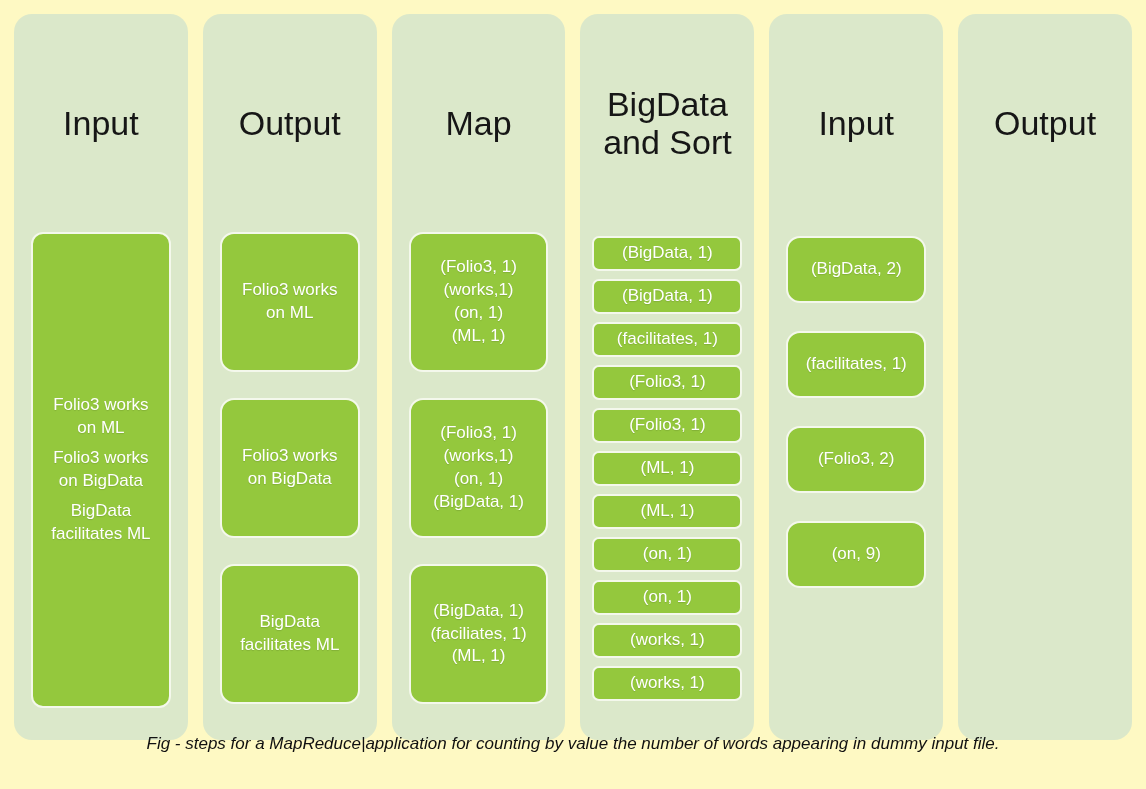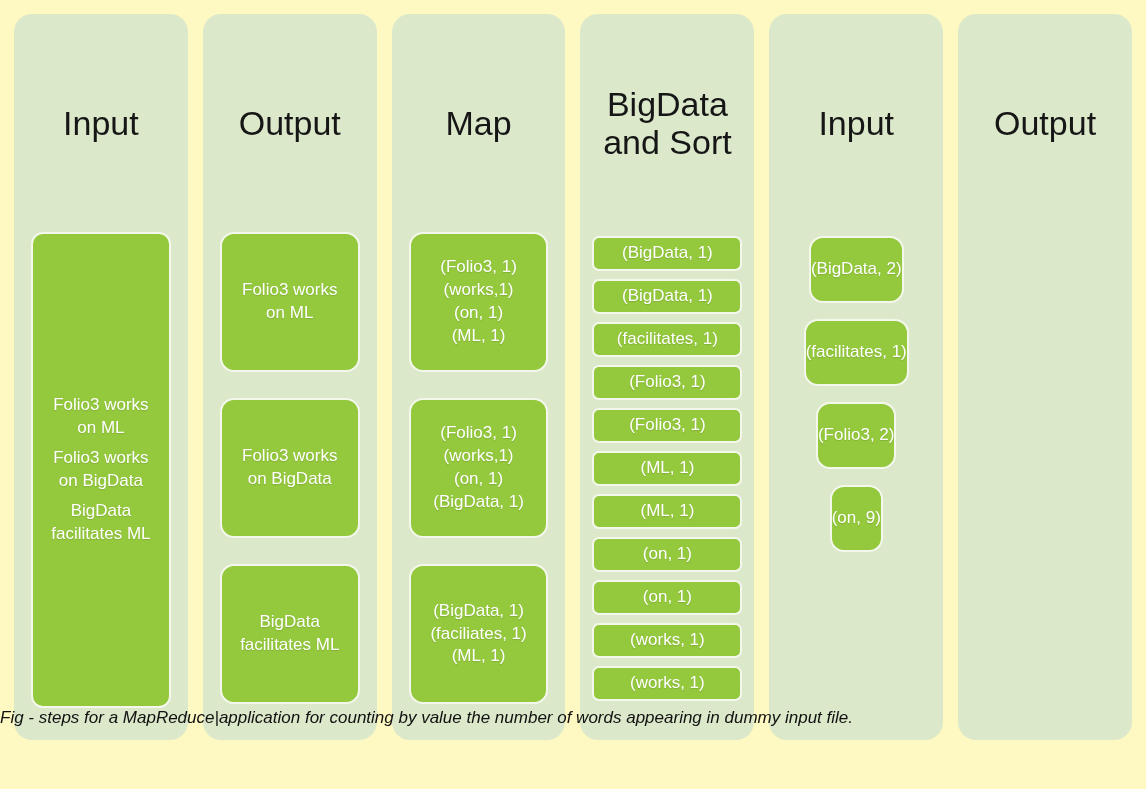--- a/index.html
+++ b/index.html
@@ -27,38 +27,38 @@
   }
   .column-header{
     height:218px;display:flex;align-items:center;justify-content:center;
     text-align:center;font-size:34px;line-height:1.12;color:var(--title-text);
     padding:0 10px;
   }
   .column-body{flex:1;display:flex;flex-direction:column;padding:0 17px 34px;}
   .body-single{padding:0 17px 32px;}
   .body-stack{gap:26px;}
   .body-shuffle{padding:4px 12px 0;gap:8px;}
-  .body-reduce{padding-top:4px;gap:16px;align-items:center;}
+  .body-reduce{padding-top:4px;gap:28px;}
   .box{
     background:var(--box-green);
     border:2px solid var(--box-border);
     border-radius:14px;color:var(--box-text);
     display:flex;flex-direction:column;align-items:center;justify-content:center;
     text-align:center;font-size:17px;line-height:1.35;
     text-shadow:0 1px 1px rgba(0,0,0,0.12);
   }
   .bigbox{flex:1;border-radius:12px;}
   .stackbox{height:140px;flex:0 0 140px;}
   .shufflebox{height:35px;flex:0 0 35px;border-radius:7px;}
   .reducebox{height:67px;flex:0 0 67px;}
   .para{white-space:pre-line;}
   .para + .para{margin-top:7px;}
   .caption{
-    position:absolute;left:0;top:708px;width:1146px;
-    text-align:left;font-style:italic;font-size:17px;color:var(--caption-text);
+    position:absolute;left:0;top:734px;width:1146px;
+    text-align:center;font-style:italic;font-size:17px;color:var(--caption-text);
   }
 </style>
 </head>
 <body>
 
 <div class="canvas">
   <div class="columns">
 
     <div class="column">
       <div class="column-header">Input</div>

